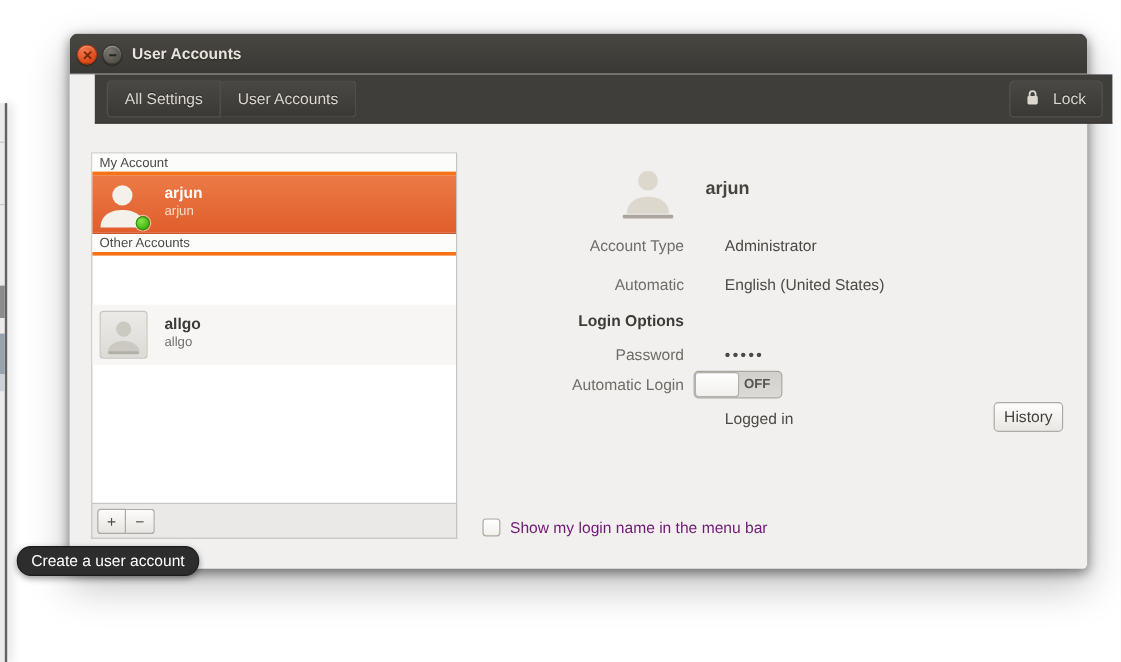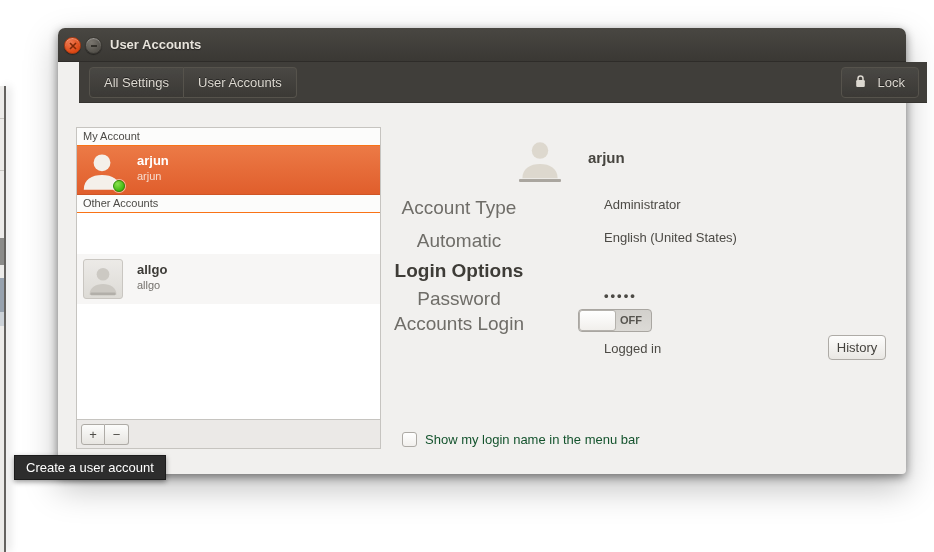--- a/index.html
+++ b/index.html
@@ -43,21 +43,21 @@
     display:flex; align-items:center; gap:12px; font-size:13px; color:#dcd8d0;
     background:linear-gradient(rgba(255,255,255,0.05),rgba(0,0,0,0.08));
     border:1px solid #56534c; border-radius:4px; text-shadow:0 -1px 0 rgba(0,0,0,0.5); }
 
   .content { position:absolute; left:0; top:75px; width:100%; height:371px; }
 
   
   .account-list { position:absolute; left:18px; top:24px; width:305px; height:293px;
     background:#ffffff; border:1px solid #c6c4c0; }
   .list-header { height:18px; line-height:17px; padding-left:6px; font-size:11px; color:#4c4a46;
-    background:#fcfcfb; border-bottom:1px solid #f97316; }
+    background:#fcfcfb; border-bottom:3px solid #f97316; }
   .row-selected { position:relative; height:49px; background:linear-gradient(#ec7a46,#e05e2c);
     border-bottom:1px solid #cf5526; }
   .row-selected .avatar-sil { position:absolute; left:2px; top:1px; }
   .status-dot { position:absolute; left:36px; top:34px; width:12px; height:12px; border-radius:50%;
     background:radial-gradient(circle at 35% 30%, #8ae24e, #3cb60e 75%); border:1px solid #2e8f0a;
     box-shadow:0 0 0 1px rgba(255,255,255,0.55); }
   .row-selected .acc-name { position:absolute; left:60px; top:7px; font-size:13px; font-weight:bold; color:#ffffff; }
   .row-selected .acc-user { position:absolute; left:60px; top:24px; font-size:11px; color:#f6ddcf; }
   .row-other { position:relative; height:50px; background:#f7f6f5;margin-top:41px; }
   .avatar-box { position:absolute; left:6px; top:5px; width:40px; height:40px; border-radius:3px;
@@ -71,43 +71,43 @@
   .mini-btn { width:24px; height:21px; font-size:13px; line-height:19px; text-align:center; color:#4e4c48;
     background:linear-gradient(#fcfcfb,#e7e5e1); border:1px solid #aeaba6; }
   .mini-btn:first-child { border-radius:3px 0 0 3px; }
   .mini-btn:last-child { border-radius:0 3px 3px 0; border-left:none; }
 
   
   .detail-avatar { position:absolute; left:459px; top:33px; width:46px; height:46px; }
   .detail-avatar .base { position:absolute; left:2px; bottom:0; width:42px; height:3px; background:#aaa69f; border-radius:1px; }
   .detail-name { position:absolute; left:530px; top:46px; font-size:15px; font-weight:bold; color:#47453f; }
 
-  .f-label { position:absolute; left:290px; width:222px; text-align:center; font-size:19px; color:#6f6d68; }
+  .f-label { position:absolute; left:290px; width:222px; text-align:right; font-size:13px; color:#6f6d68; }
   .f-value { position:absolute; left:546px; font-size:13px; color:#4c4a45; }
   .f-bold  { font-weight:bold; color:#3e3c37; }
 
   .toggle { position:absolute; left:520px; top:206px; width:74px; height:23px; border-radius:4px;
     background:linear-gradient(#d2d0cc,#dcdad6); border:1px solid #a9a6a1; overflow:hidden; }
   .toggle .handle { position:absolute; left:0; top:0; width:37px; height:21px; border-radius:3px;
     background:linear-gradient(#ffffff,#f1efec); border:1px solid #b4b1ac; }
   .toggle .state { position:absolute; right:9px; top:0; height:21px; line-height:21px;
     font-size:11px; font-weight:bold; color:#56544f; }
 
   .history-btn { position:absolute; left:770px; top:232px; width:58px; height:25px; border-radius:4px;
     background:linear-gradient(#fdfdfc,#e9e7e3); border:1px solid #aeaba6; 
     font-size:13px; color:#45433e; text-align:center; line-height:23px; }
 
   .checkbox-row { position:absolute; left:344px; top:329px; display:flex; align-items:center; gap:8px; }
   .checkbox { width:15px; height:15px; border-radius:3px; background:linear-gradient(#ffffff,#f2f0ed);
     border:1px solid #adaaa5; }
-  .checkbox-label { font-size:13px; color:#14532d; }
+  .checkbox-label { font-size:13px; color:#701a75; }
 
   
   .tooltip { position:absolute; left:14px; top:455px; height:25px; padding:0 11px;
-    background:#2d2d2d; border:1px solid #1c1c1c; border-radius:0; z-index:50;
+    background:#2d2d2d; border:1px solid #1c1c1c; border-radius:12px; z-index:50;
     color:#ffffff; font-size:13px; line-height:23px; box-shadow:0 2px 5px rgba(0,0,0,0.4); }
 </style>
 </head>
 <body>
 
 <div class="bg-sliver">
   <div class="sep" style="top:32px"></div>
   <div class="sep" style="top:84px"></div>
   <div class="seg-gray"></div>
   <div class="seg-blue"></div>
@@ -202,21 +202,21 @@
     <div class="f-value" style="top:94px">Administrator</div>
 
     <div class="f-label" style="top:127px">Automatic</div>
     <div class="f-value" style="top:127px">English (United States)</div>
 
     <div class="f-label" style="top:185px">Password</div>
 
     <div class="f-label f-bold" style="top:157px">Login Options</div>
     <div class="f-value" style="top:185px; letter-spacing:2px; font-weight:bold;">•••••</div>
 
-    <div class="f-label" style="top:210px">Accounts Login</div>
+    <div class="f-label" style="top:210px">Automatic Login</div>
     <div class="toggle">
       <div class="handle"></div>
       <div class="state">OFF</div>
     </div>
 
     <div class="f-value" style="top:238px">Logged in</div>
     <div class="history-btn">History</div>
 
     <div class="checkbox-row">
       <span class="checkbox"></span>

